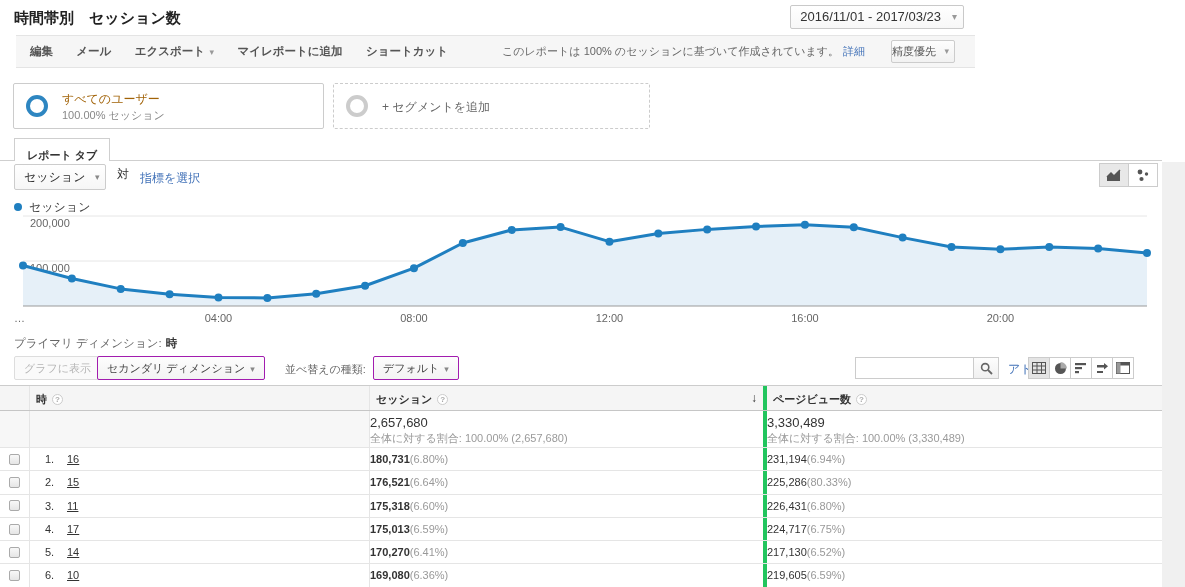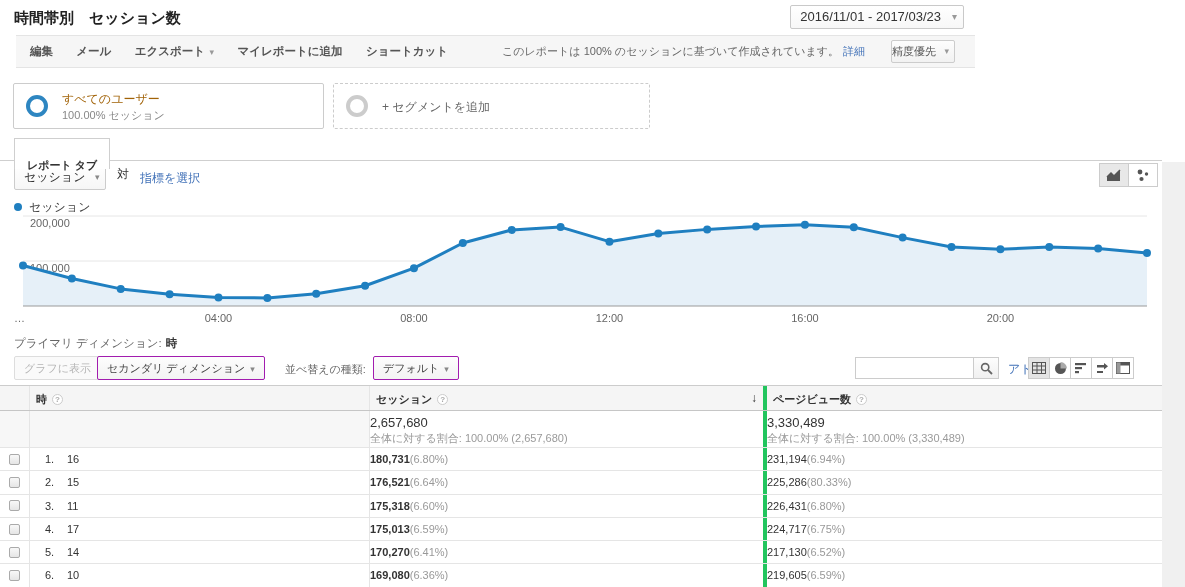--- a/index.html
+++ b/index.html
@@ -30,21 +30,21 @@
   .chip-all-users { left:13px; width:311px; }
   .chip-add { left:333px; width:317px; border:1px dashed #ccc; }
   .seg-circle { position:absolute; left:12px; top:11px; width:22px; height:22px; border-radius:50%; border:4px solid #2e86c1; background:#fff; }
   .seg-circle.gray { border-color:#ccc; }
   .seg-title { position:absolute; left:48px; top:7px; font-size:12px; color:#a16207; }
   .seg-sub { position:absolute; left:48px; top:24px; font-size:11px; color:#888; }
   .seg-add-label { position:absolute; left:48px; top:15px; font-size:12px; color:#666; }
   
   .tab-line { position:absolute; left:0; top:160px; width:1162px; height:1px; background:#cfcfcf; }
   .report-tab { position:absolute; left:14px; top:138px; height:23px; background:#fff; border:1px solid #cfcfcf; border-bottom:none;
-    padding:15px 12px; line-height:22px; font-size:11px; font-weight:bold; color:#333; z-index:2; cursor:pointer; }
+    padding:5px 12px; line-height:22px; font-size:11px; font-weight:bold; color:#333; z-index:2; cursor:pointer; }
   
   .metric-btn { position:absolute; left:14px; top:164px; height:26px; border:1px solid #ccc; border-radius:2px;
     background:linear-gradient(#fff,#f6f6f6); padding:0 20px 0 9px; line-height:24px; font-size:12px; color:#333; cursor:pointer; }
   .metric-btn .caret { position:absolute; right:6px; top:0; line-height:24px; color:#888; font-size:9px; }
   .vs-label { position:absolute; left:117px; top:166px; font-size:12px; color:#333; }
   .select-metric { position:absolute; left:140px; top:170px; font-size:12px; color:#4272b8; cursor:pointer; text-decoration:none; }
   .chart-mode-group { position:absolute; right:27px; top:163px; display:flex; }
   .cm-btn { width:30px; height:24px; border:1px solid #ccc; background:#fff; display:flex; align-items:center; justify-content:center; cursor:pointer; }
   .cm-btn + .cm-btn { margin-left:-1px; }
   .cm-btn.sel { background:#e8e8e8; }
@@ -85,21 +85,21 @@
   .t-head .c-sess, .t-head .c-pv { position:relative; cursor:pointer; }
   .help-q { display:inline-block; width:11px; height:11px; border:1px solid #ccc; border-radius:50%; color:#aaa;
     font-size:8px; line-height:10px; text-align:center; margin-left:5px; background:#fff; vertical-align:1px; }
   .sort-arrow { position:absolute; right:6px; top:5px; color:#333; font-size:12px; }
   .t-totals { height:37px; border-bottom:1px solid #e5e5e5; background:#fff; }
   .t-totals .c-check, .t-totals .c-dim { background:#f7f7f7; }
   .num-cell { text-align:left; padding:4px 10px 0 0; }
   .tot-val { font-size:13px; color:#333; }
   .tot-share { font-size:11px; color:#9a9a9a; margin-top:1px; }
   .t-row { height:23.3px; border-bottom:1px solid #e5e5e5; background:#fff; }
-  .t-row .c-dim { padding:5px 4px 0 15px; color:#333; }
+  .t-row .c-dim { padding:5px 4px 0 15px; color:#333;text-decoration:underline; }
   .t-row .rank { display:inline-block; width:22px; }
   .t-row .num-cell { padding-top:5px; }
   .val-b { font-weight:bold; color:#333; }
   .val-n { color:#333; }
   .pct { color:#999; }
   .cbx { width:11px; height:11px; border:1px solid #aaa; border-radius:2px; background:linear-gradient(#f8f8f8,#e5e5e5); cursor:pointer; }
   
   .right-gutter { position:absolute; right:0; top:162px; width:23px; height:425px; background:#f0f0f0; }
 </style>
 </head>

